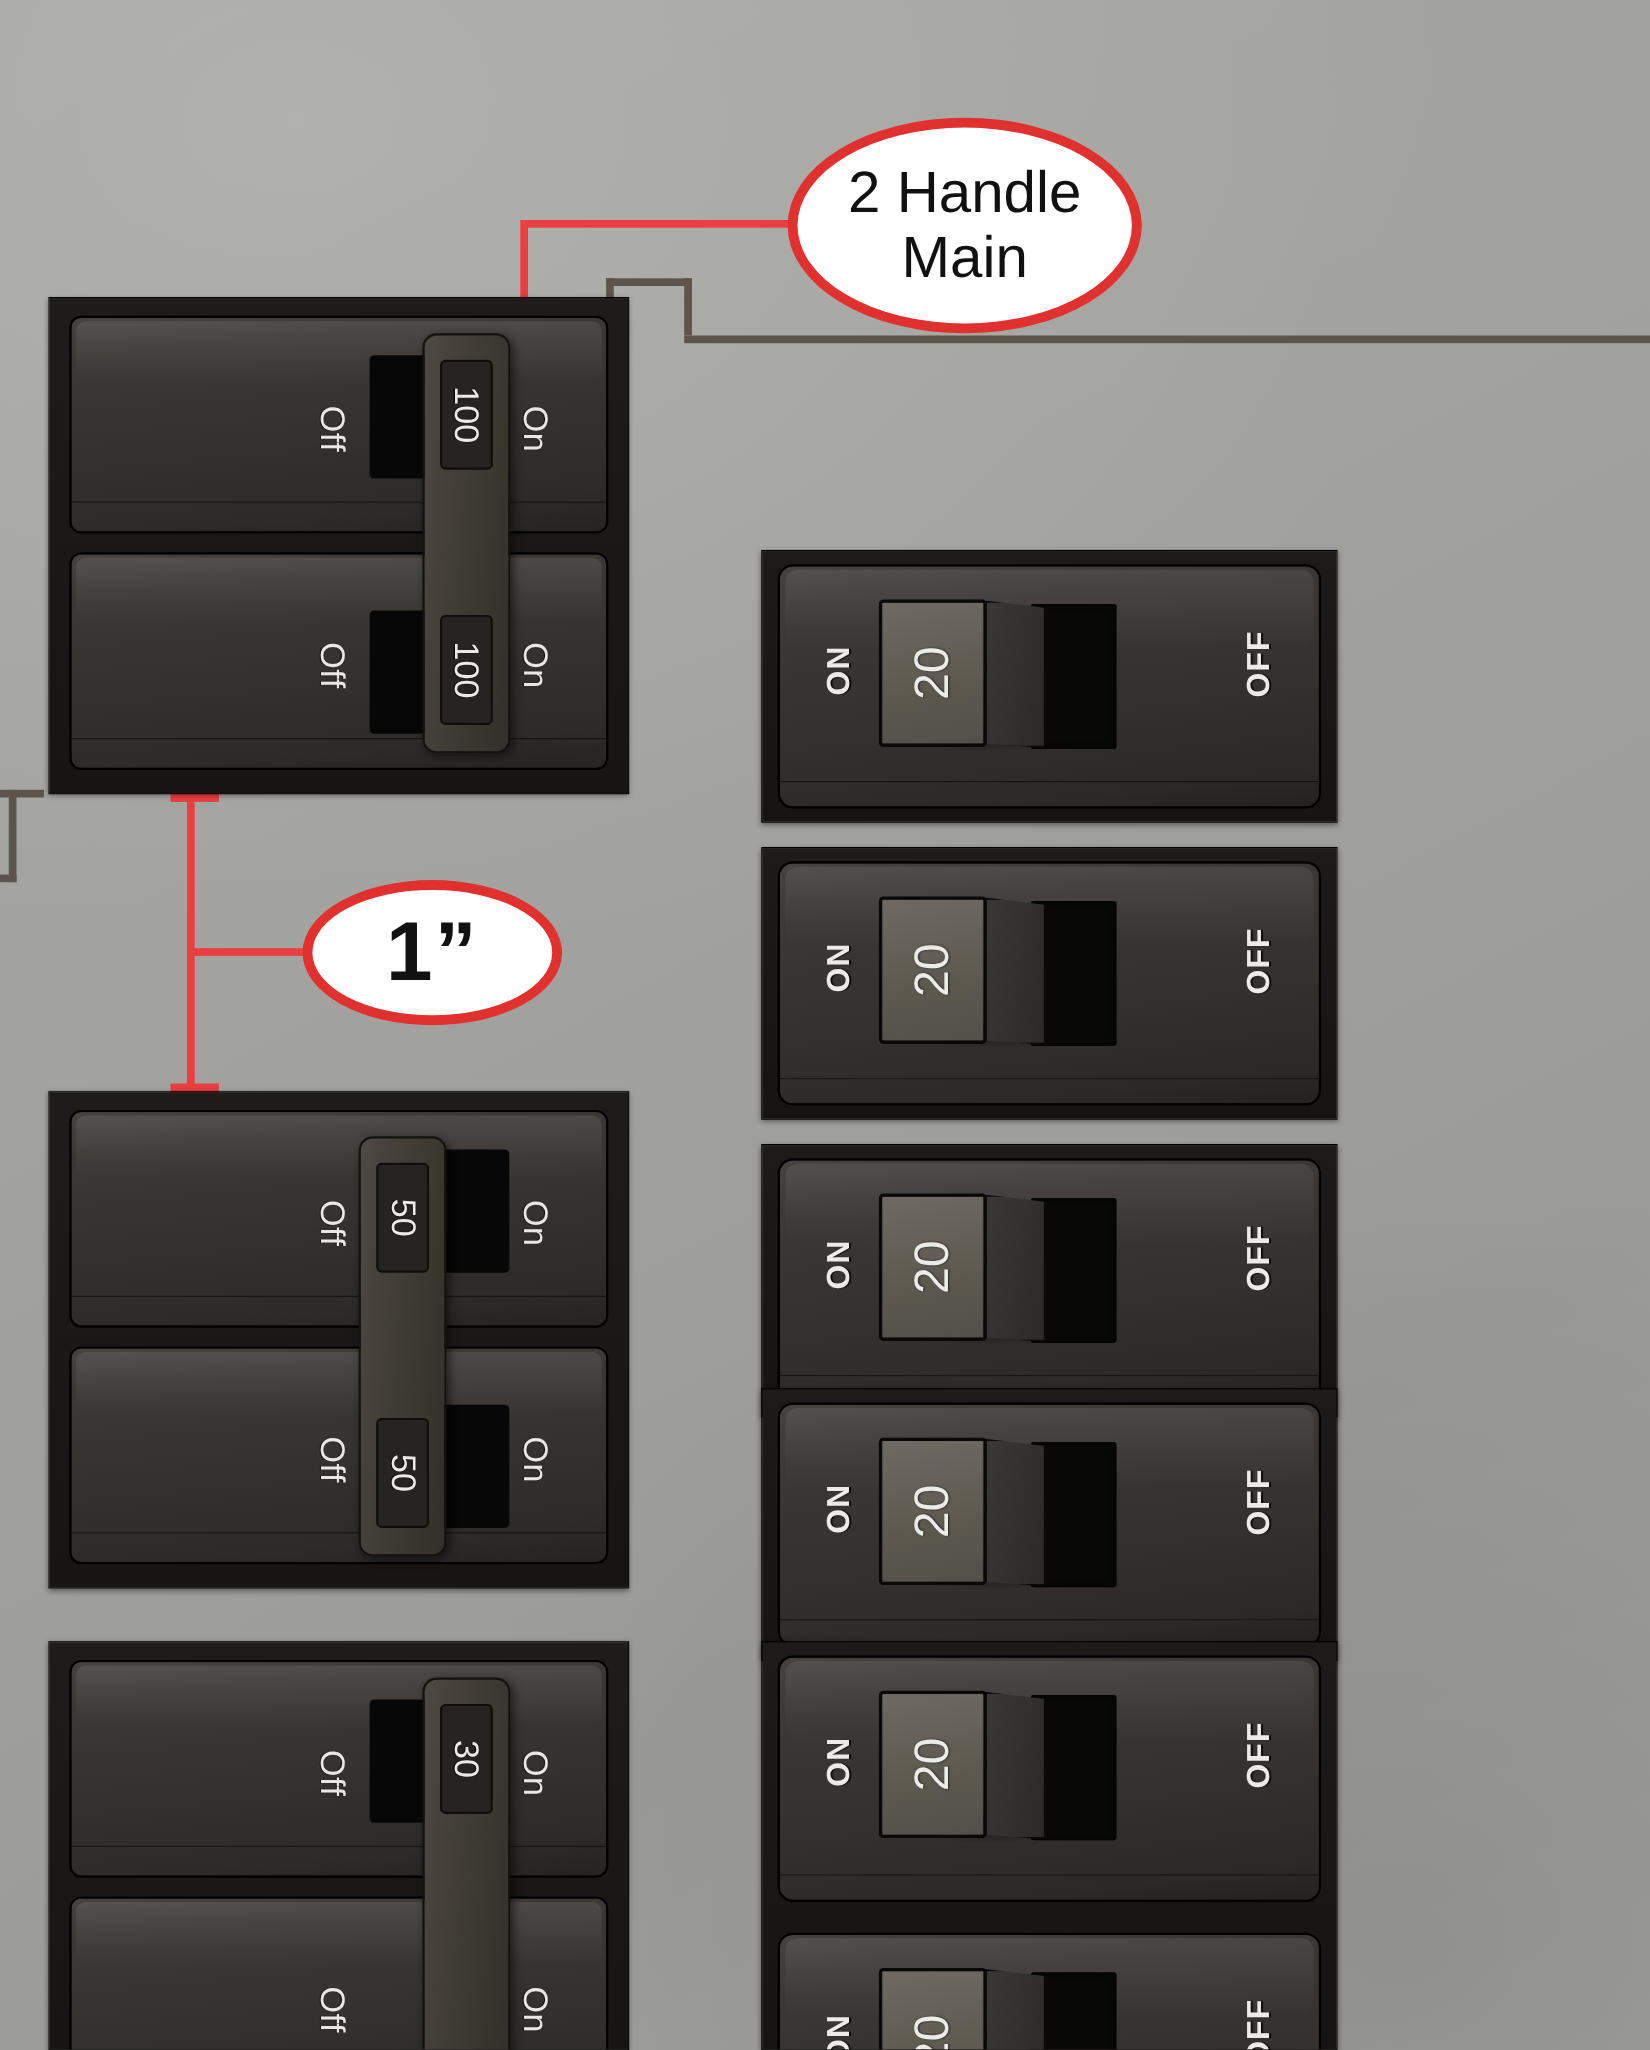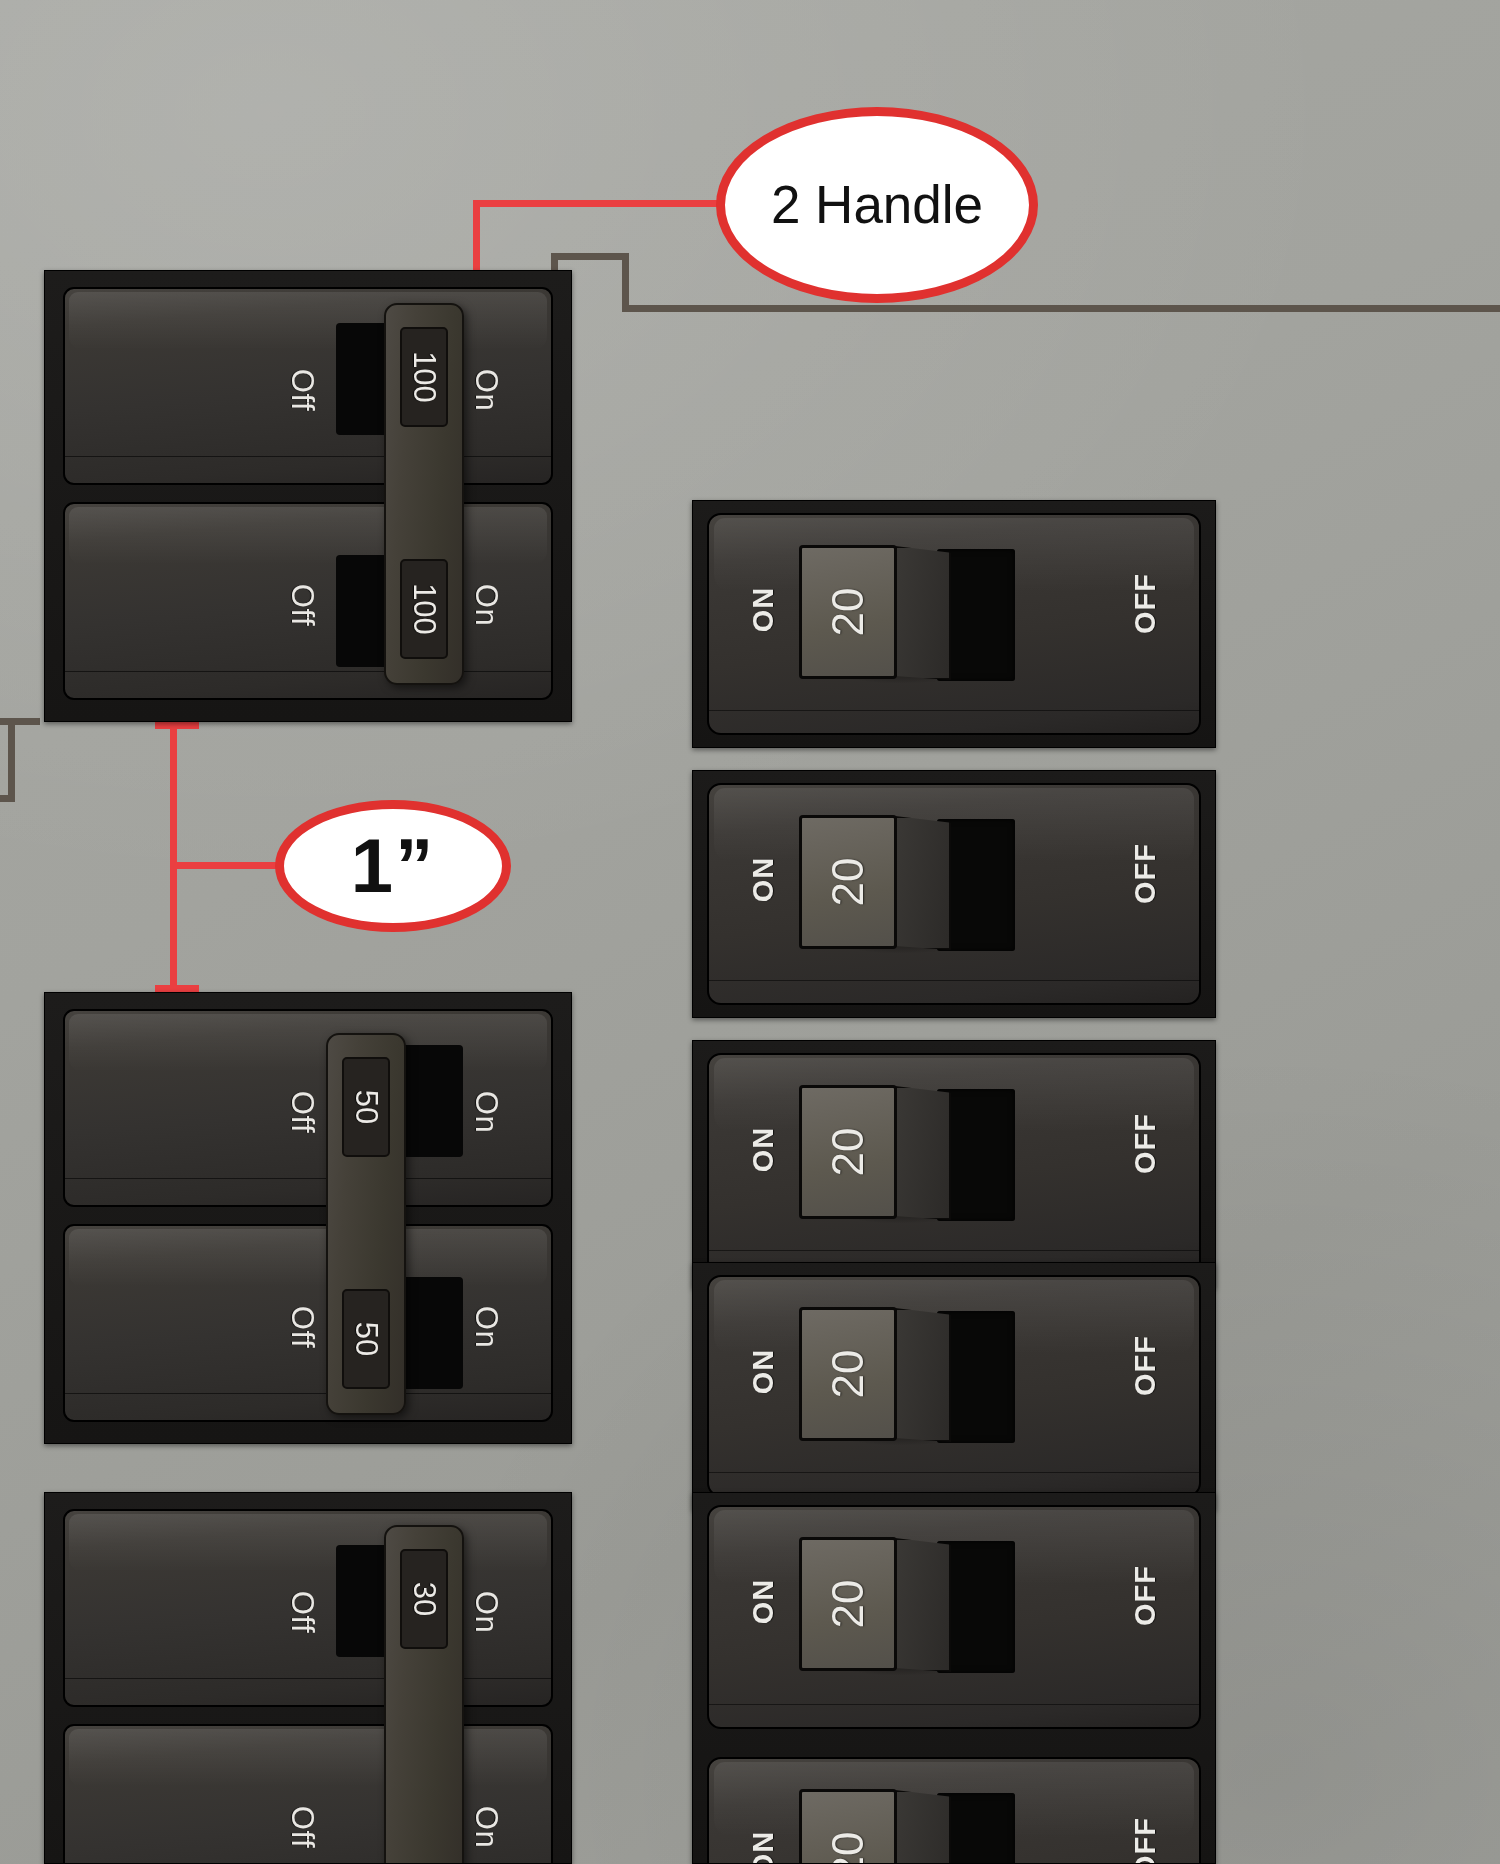--- a/index.html
+++ b/index.html
@@ -157,20 +157,21 @@
   <div class="leader" style="left:473px;top:200px;width:7px;height:84px;"></div>
 
   <div class="leader" style="left:170px;top:722px;width:7px;height:272px;"></div>
   <div class="leader" style="left:155px;top:719px;width:44px;height:10px;"></div>
   <div class="leader" style="left:155px;top:985px;width:44px;height:10px;"></div>
   <div class="leader" style="left:173px;top:862px;width:110px;height:7px;"></div>
 
   <div class="callout big" style="left:716px;top:107px;width:322px;height:196px;">
     <div>
       <div>2 Handle</div>
+      <div>Main</div>
     </div>
   </div>
 
   <div class="callout inch" style="left:275px;top:800px;width:236px;height:132px;">
     <span>1”</span>
   </div>
 
   <div class="dp-block" style="left:44px;top:270px;width:528px;height:452px;">
 
     <div class="dp-pole" style="top:16px;height:198px;">

